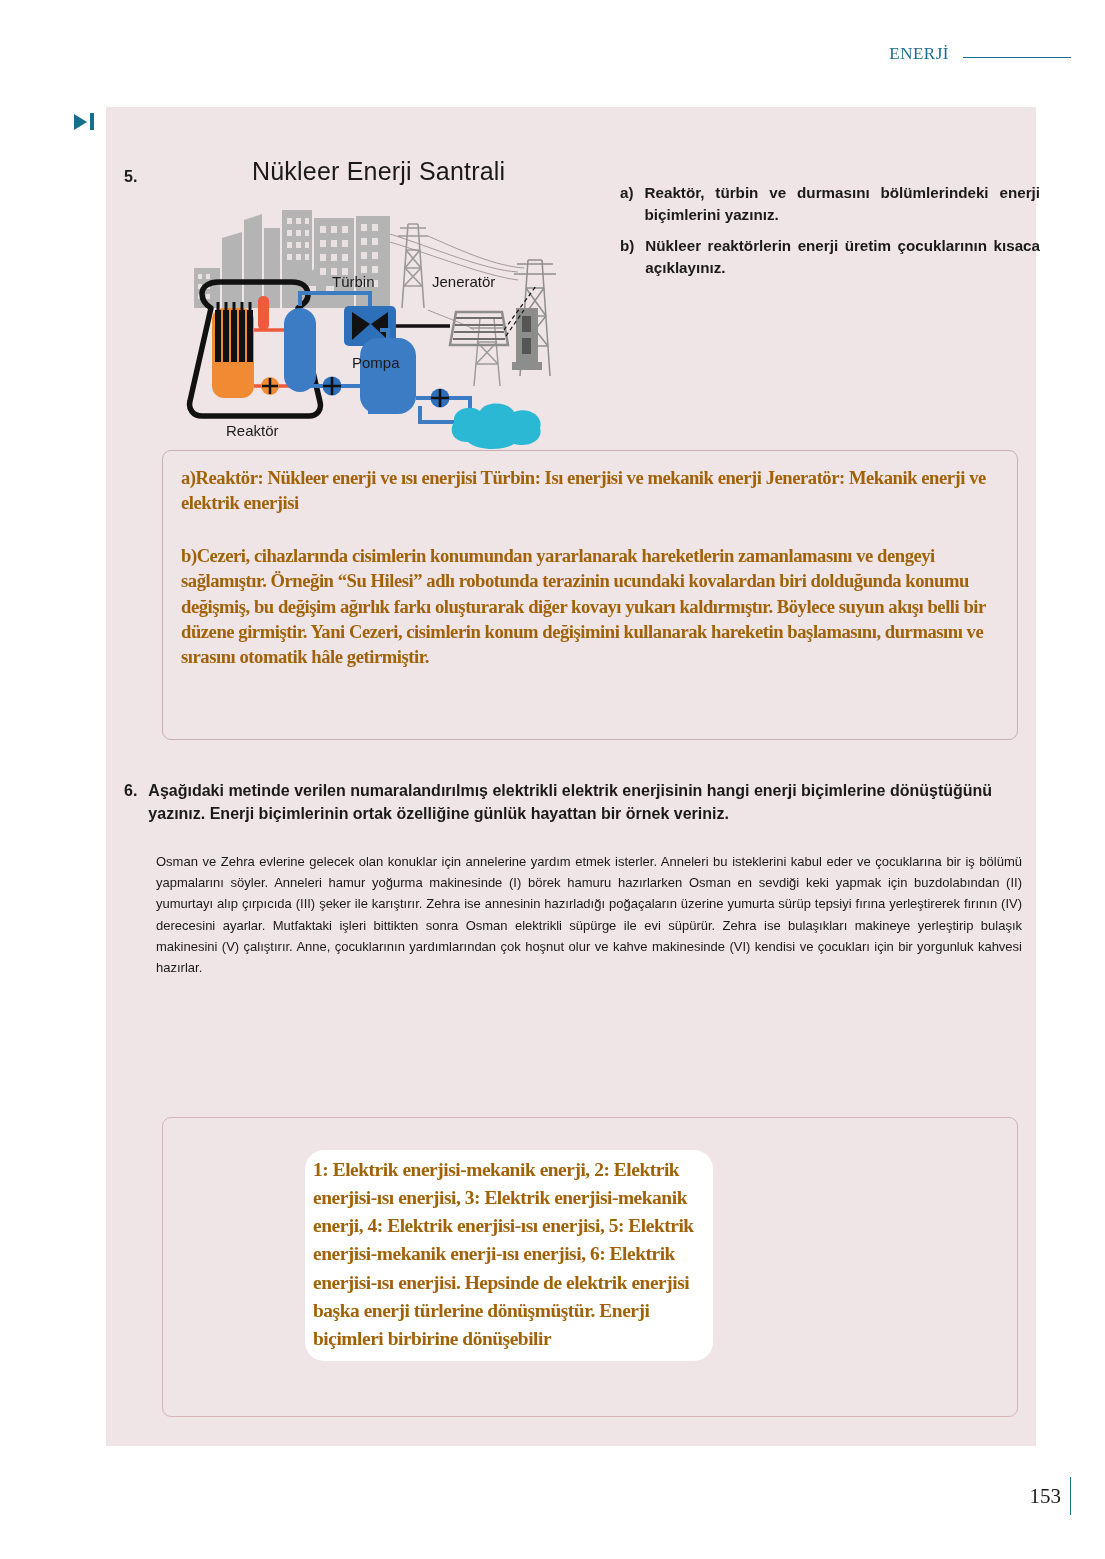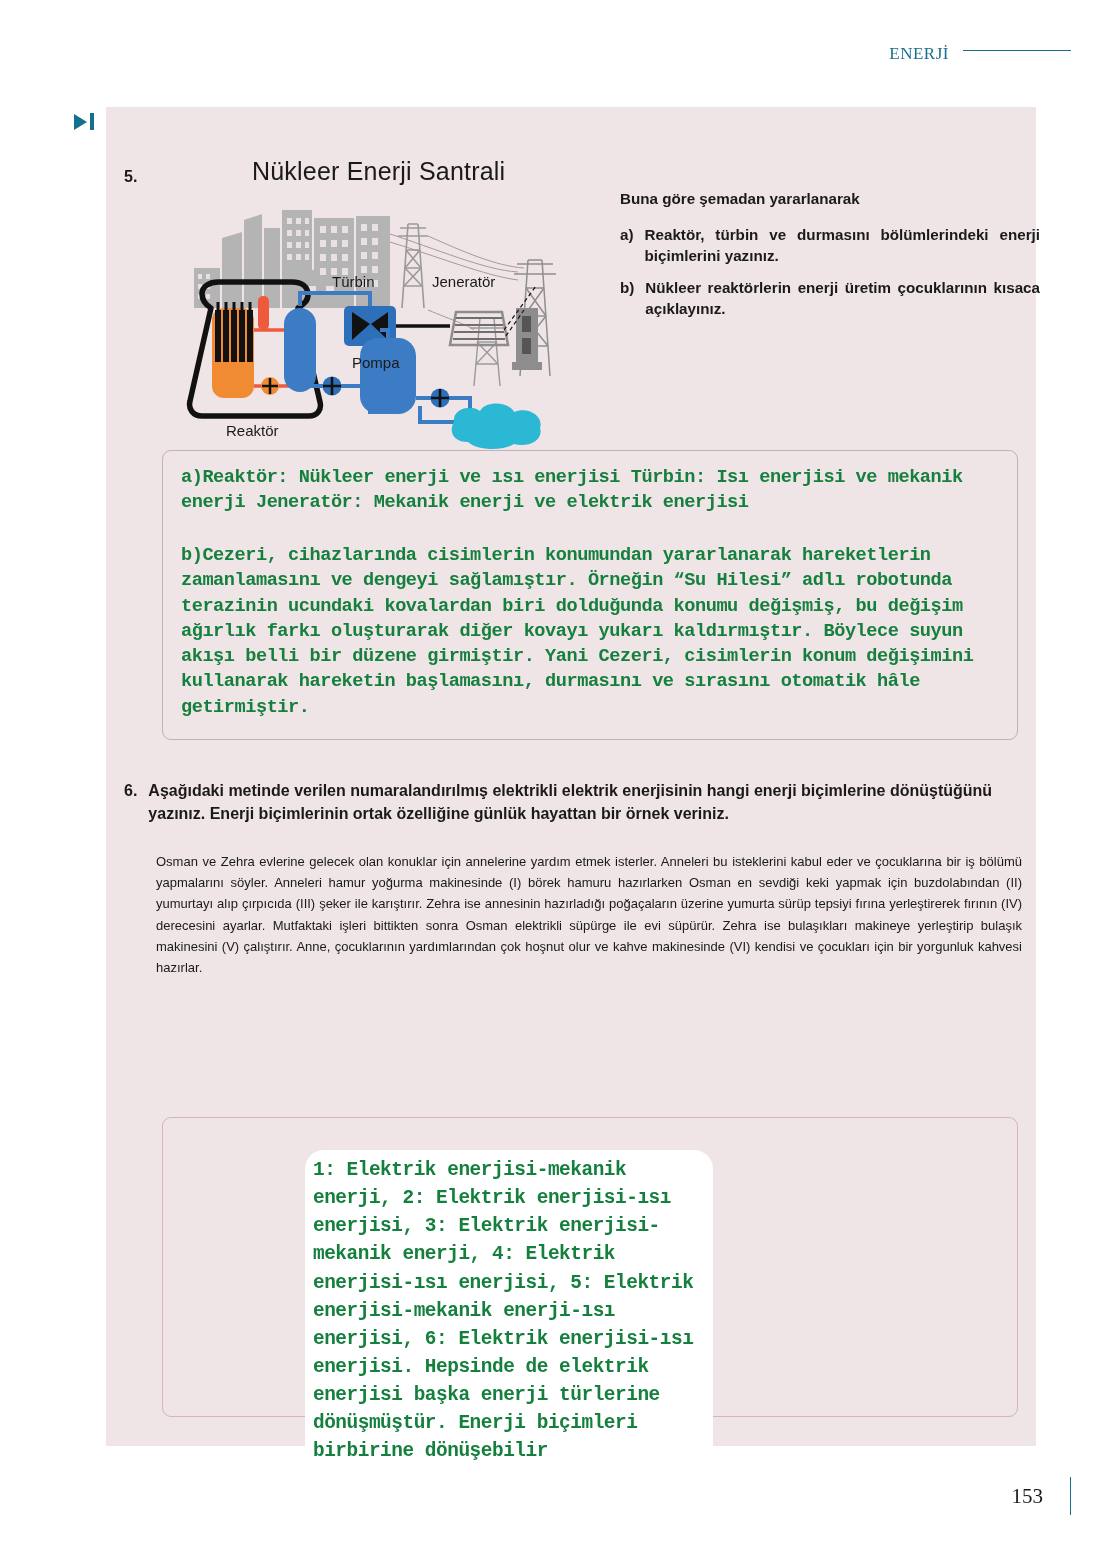--- a/index.html
+++ b/index.html
@@ -15,20 +15,21 @@
     color: #1a1a1a;
     overflow: hidden;
   }
 
   
   .page-header {
     position: absolute;
     top: 44px;
     right: 34px;
     display: flex;
+    align-items: center;
     gap: 14px;
   }
   .header-title {
     font-family: "Liberation Serif", serif;
     font-size: 17px;
     letter-spacing: 0.5px;
     color: #1b6e8c;
   }
   .header-rule {
     width: 108px;
@@ -137,23 +138,23 @@
     left: 56px;
     top: 343px;
     width: 856px;
     height: 290px;
     border: 1px solid #c9aeb3;
     border-radius: 9px;
     box-sizing: border-box;
     overflow: hidden;
   }
   .hand {
-    color: #15803d;
+    color: #a16207;
     font-weight: bold;
-    font-family: Liberation Mono, monospace;
+    font-family: Liberation Serif, serif;
     font-stretch: condensed;
     letter-spacing: -0.45px;
   }
   .answer-box-1 .hand {
     font-size: 18.6px;
     line-height: 1.36;
     margin: 0;
   }
   .ab1-a {
     position: absolute;
@@ -218,21 +219,21 @@
     margin: 0;
   }
 
   
   .footer {
     position: absolute;
     right: 34px;
     bottom: 44px;
     display: flex;
     align-items: center;
-    gap: 27px;
+    gap: 9px;
   }
   .page-num {
     font-family: "Liberation Serif", serif;
     font-size: 21px;
   }
   .footer-rule {
     width: 0; height: 38px;
     border-left: 1.6px solid #1b6e8c;
   }
 </style>
@@ -413,21 +414,20 @@
                  C360,250 344,258 330,254 C318,262 292,260 284,252 C270,252 264,242 270,232 Z" fill="#2bb8d4"></path>
 
         <text x="42" y="246" font-family="Liberation Sans, sans-serif" font-size="15" fill="#1a1a1a">Reaktör</text>
         <text x="148" y="97" font-family="Liberation Sans, sans-serif" font-size="15" fill="#1a1a1a">Türbin</text>
         <text x="168" y="178" font-family="Liberation Sans, sans-serif" font-size="15" fill="#1a1a1a">Pompa</text>
         <text x="248" y="97" font-family="Liberation Sans, sans-serif" font-size="15" fill="#1a1a1a">Jeneratör</text>
       </svg>
     </div>
 
     <div class="q5-right">
-      <p class="lead">Buna göre şemadan yararlanarak</p>
       <ul class="sub-list">
         <li>
           <span class="lbl">a)</span>
           <span class="txt">Reaktör, türbin ve durmasını bölümlerindeki enerji biçimlerini yazınız.</span>
         </li>
         <li>
           <span class="lbl">b)</span>
           <span class="txt">Nükleer reaktörlerin enerji üretim çocuklarının kısaca açıklayınız.</span>
         </li>
       </ul>

